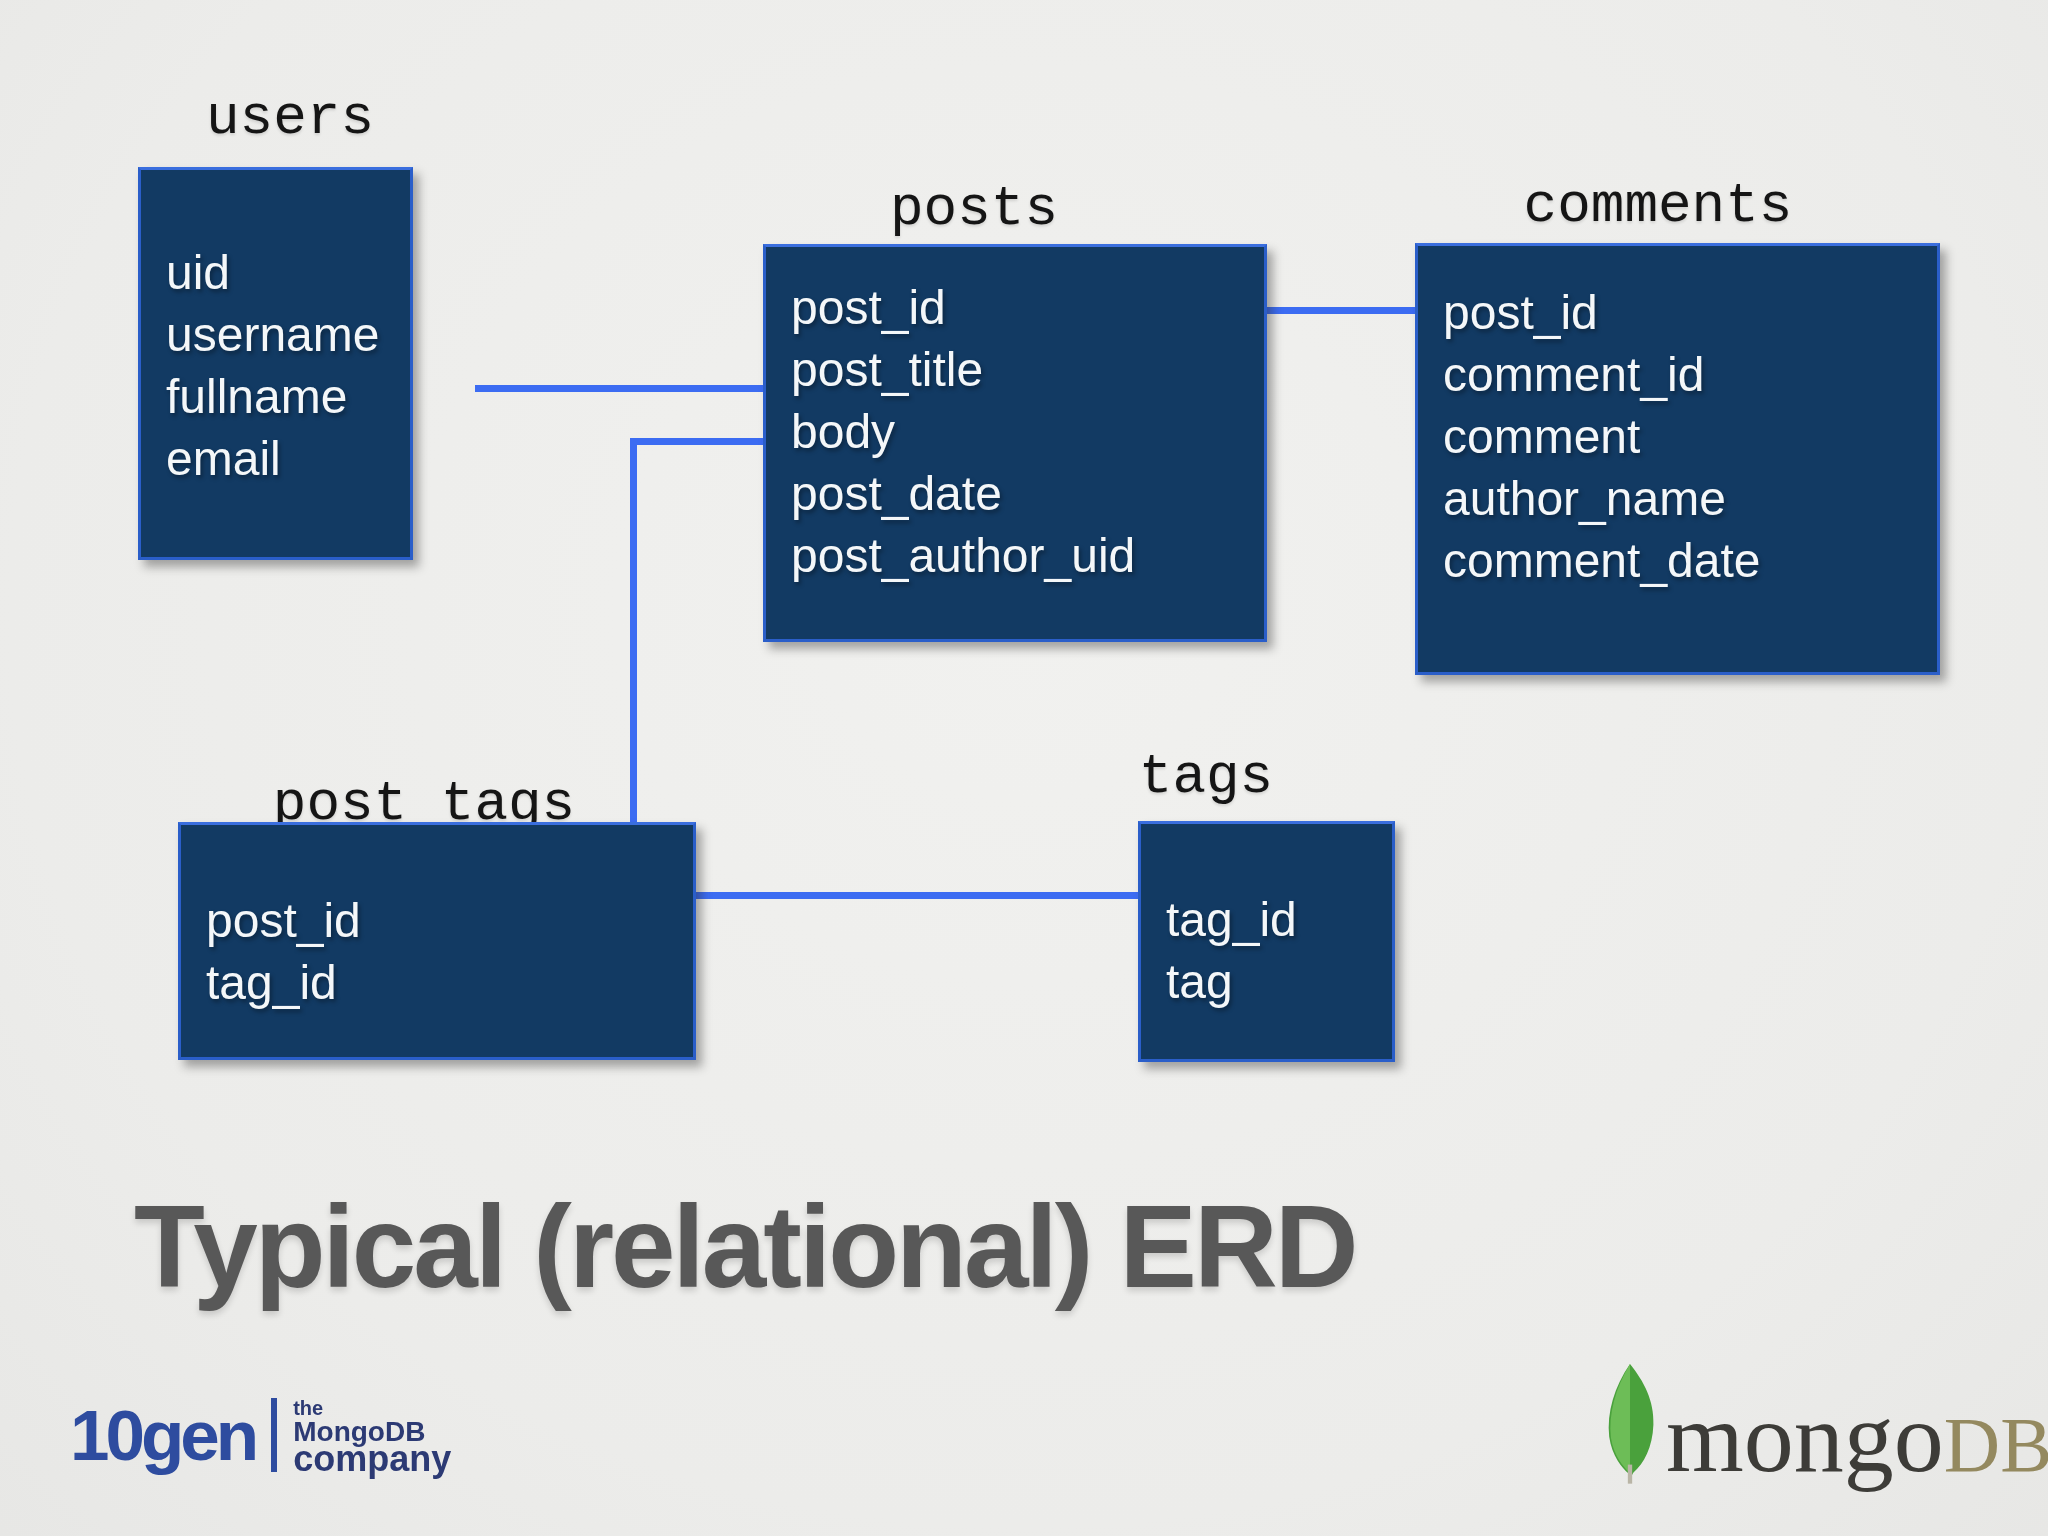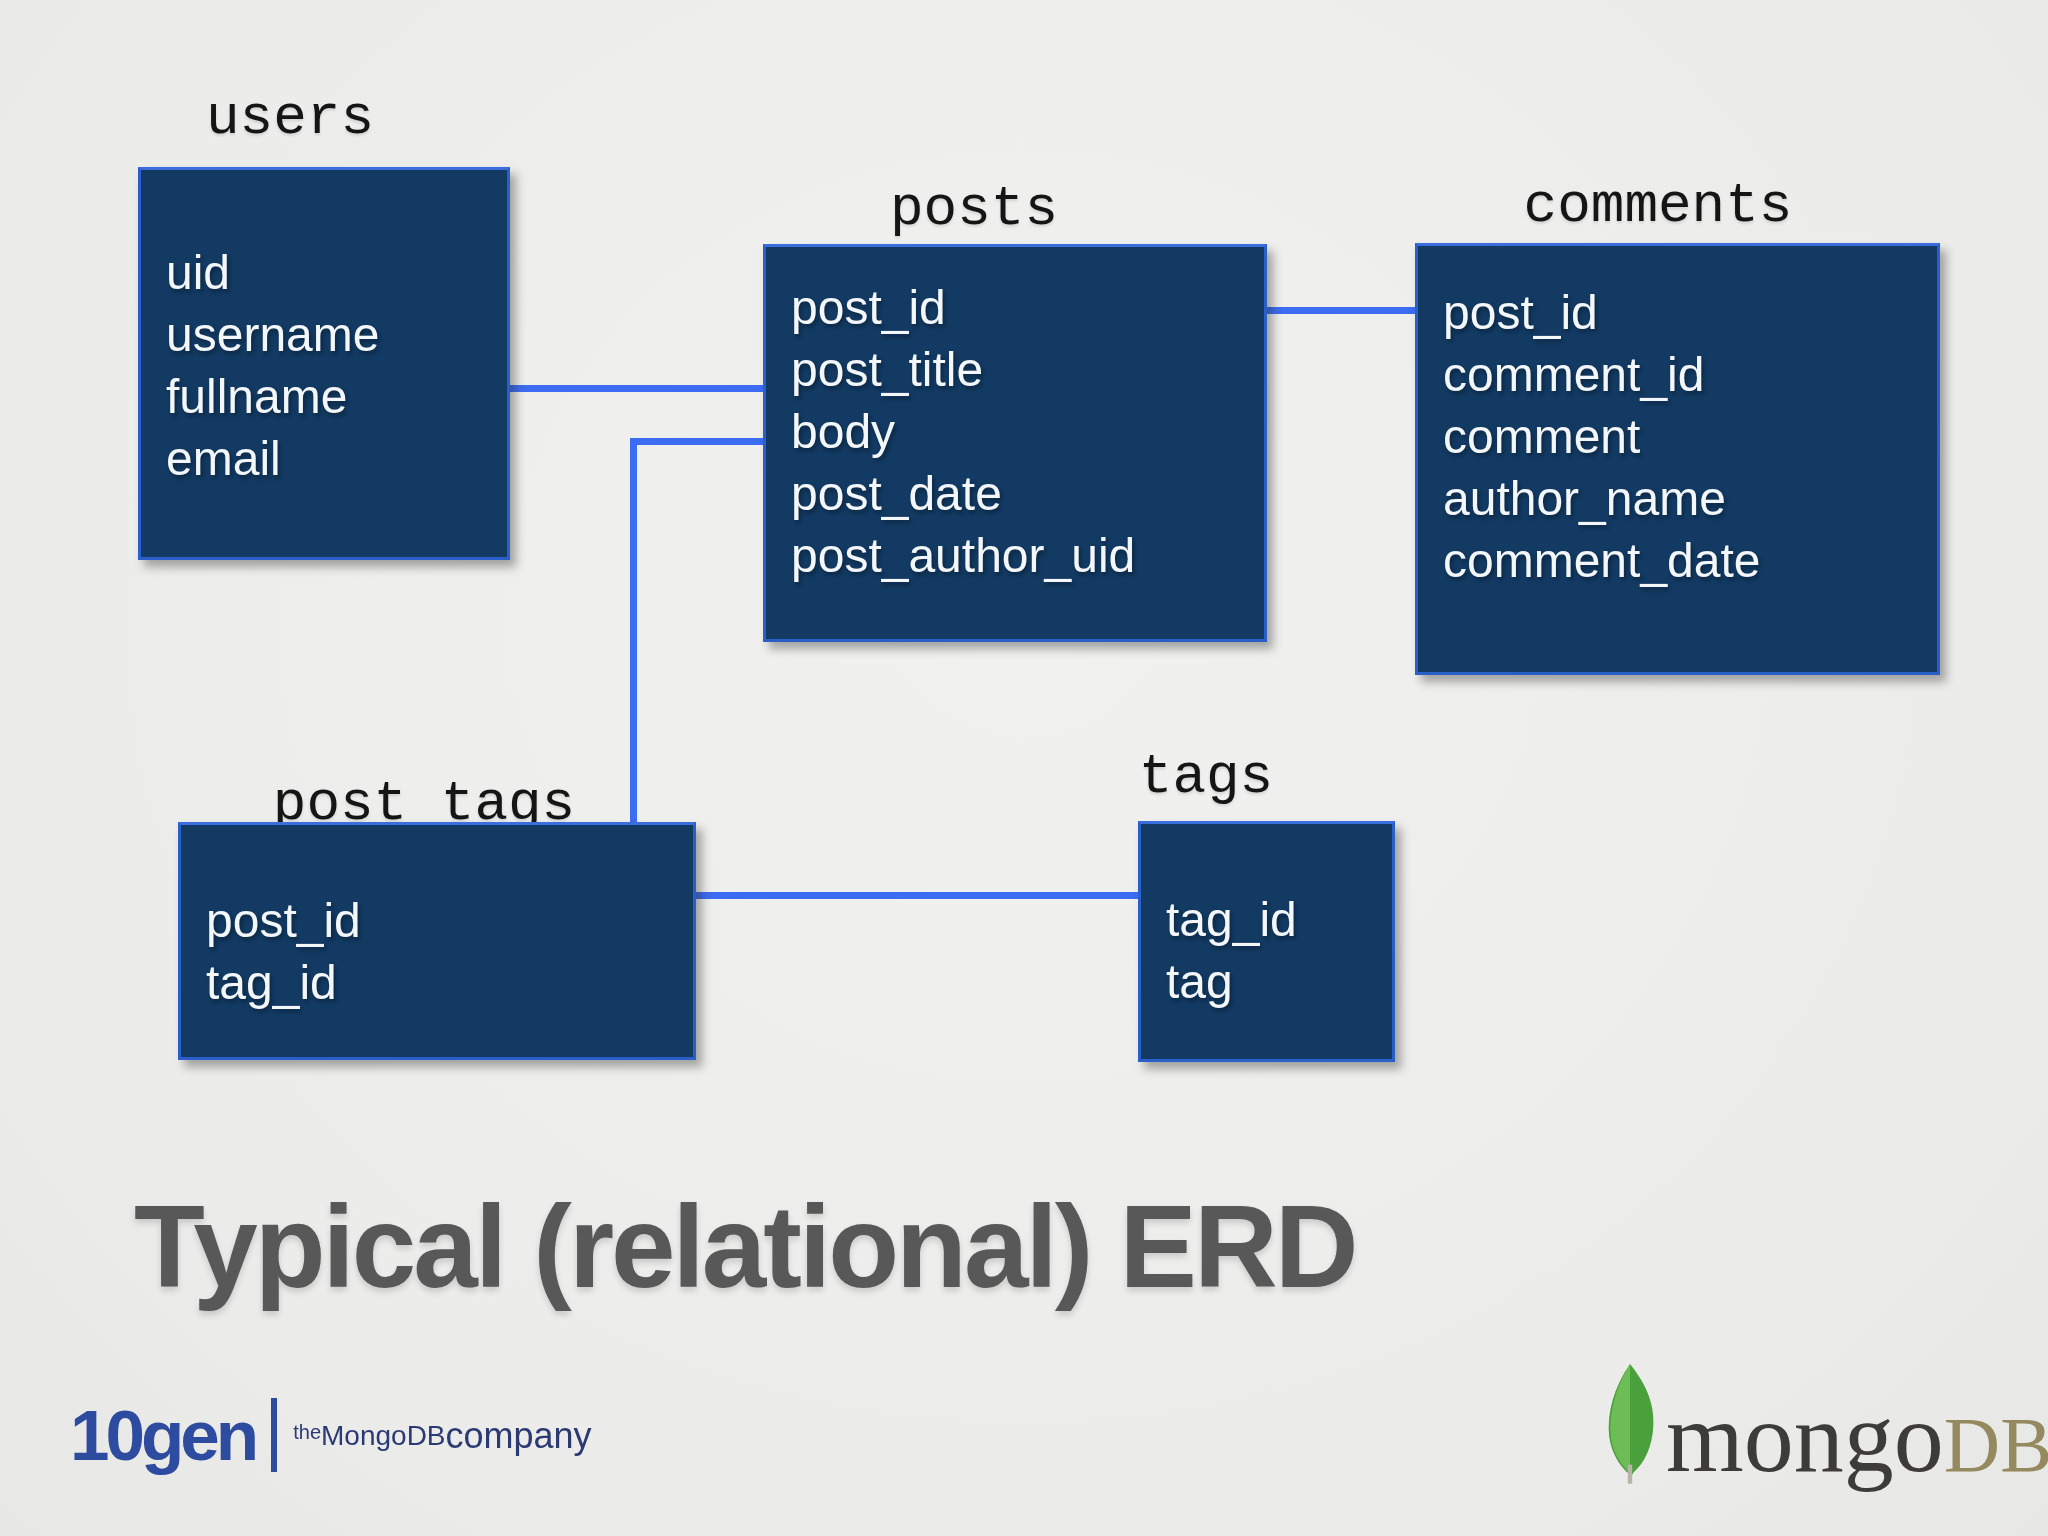--- a/index.html
+++ b/index.html
@@ -43,21 +43,21 @@
     display:flex;flex-direction:column;
     padding-left:25px;
   }
   .entity-field{
     color:var(--field-text);
     font-size:48px;line-height:62px;
     text-shadow:2px 3px 4px rgba(0,0,0,.35);
     white-space:nowrap;
   }
   
-  .pos-box-users    {left:138px;  top:167px; width:372px; height:393px; padding-top:72px;}
+  .pos-box-users    {left:138px;  top:167px; width:275px; height:393px; padding-top:72px;}
   .pos-box-posts    {left:763px;  top:244px; width:504px; height:398px; padding-top:30px;}
   .pos-box-comments {left:1415px; top:243px; width:525px; height:432px; padding-top:36px;}
   .pos-box-post_tags{left:178px;  top:822px; width:518px; height:238px; padding-top:65px;}
   .pos-box-tags     {left:1138px; top:821px; width:257px; height:241px; padding-top:65px;}
   .pos-label-users    {left:290px;  top:118px;}
   .pos-label-posts    {left:974px;  top:209px;}
   .pos-label-comments {left:1658px; top:206px;}
   .pos-label-post_tags{left:424px;  top:788px;margin-top:16px;}
   .pos-label-tags     {left:1206px; top:777px;}
   
@@ -81,21 +81,21 @@
     display:flex;align-items:center;
   }
   .tengen-word{
     font-size:71px;font-weight:bold;color:var(--tengen-blue);
     letter-spacing:-4px;line-height:1;
   }
   .tengen-divider{
     width:6px;height:74px;background:var(--tengen-blue);
     margin-left:16px;margin-right:16px;
   }
-  .tengen-tagline{display:flex;flex-direction:row;color:var(--tengen-navy);font-weight:normal;}
+  .tengen-tagline{display:flex;flex-direction:column;color:var(--tengen-navy);font-weight:bold;}
   .tengen-tagline .tl-the{font-size:20px;line-height:20px;}
   .tengen-tagline .tl-mongodb{font-size:28px;line-height:27px;}
   .tengen-tagline .tl-company{font-size:36px;line-height:27px;}
   
   .logo-mongodb{
     position:absolute;left:1604px;top:1362px;
     display:flex;align-items:flex-end;
   }
   .mongo-leaf{display:block;margin-right:10px;}
   .mongo-wordmark{font-family:"Liberation Serif","DejaVu Serif",serif;white-space:nowrap;line-height:0.92;}

